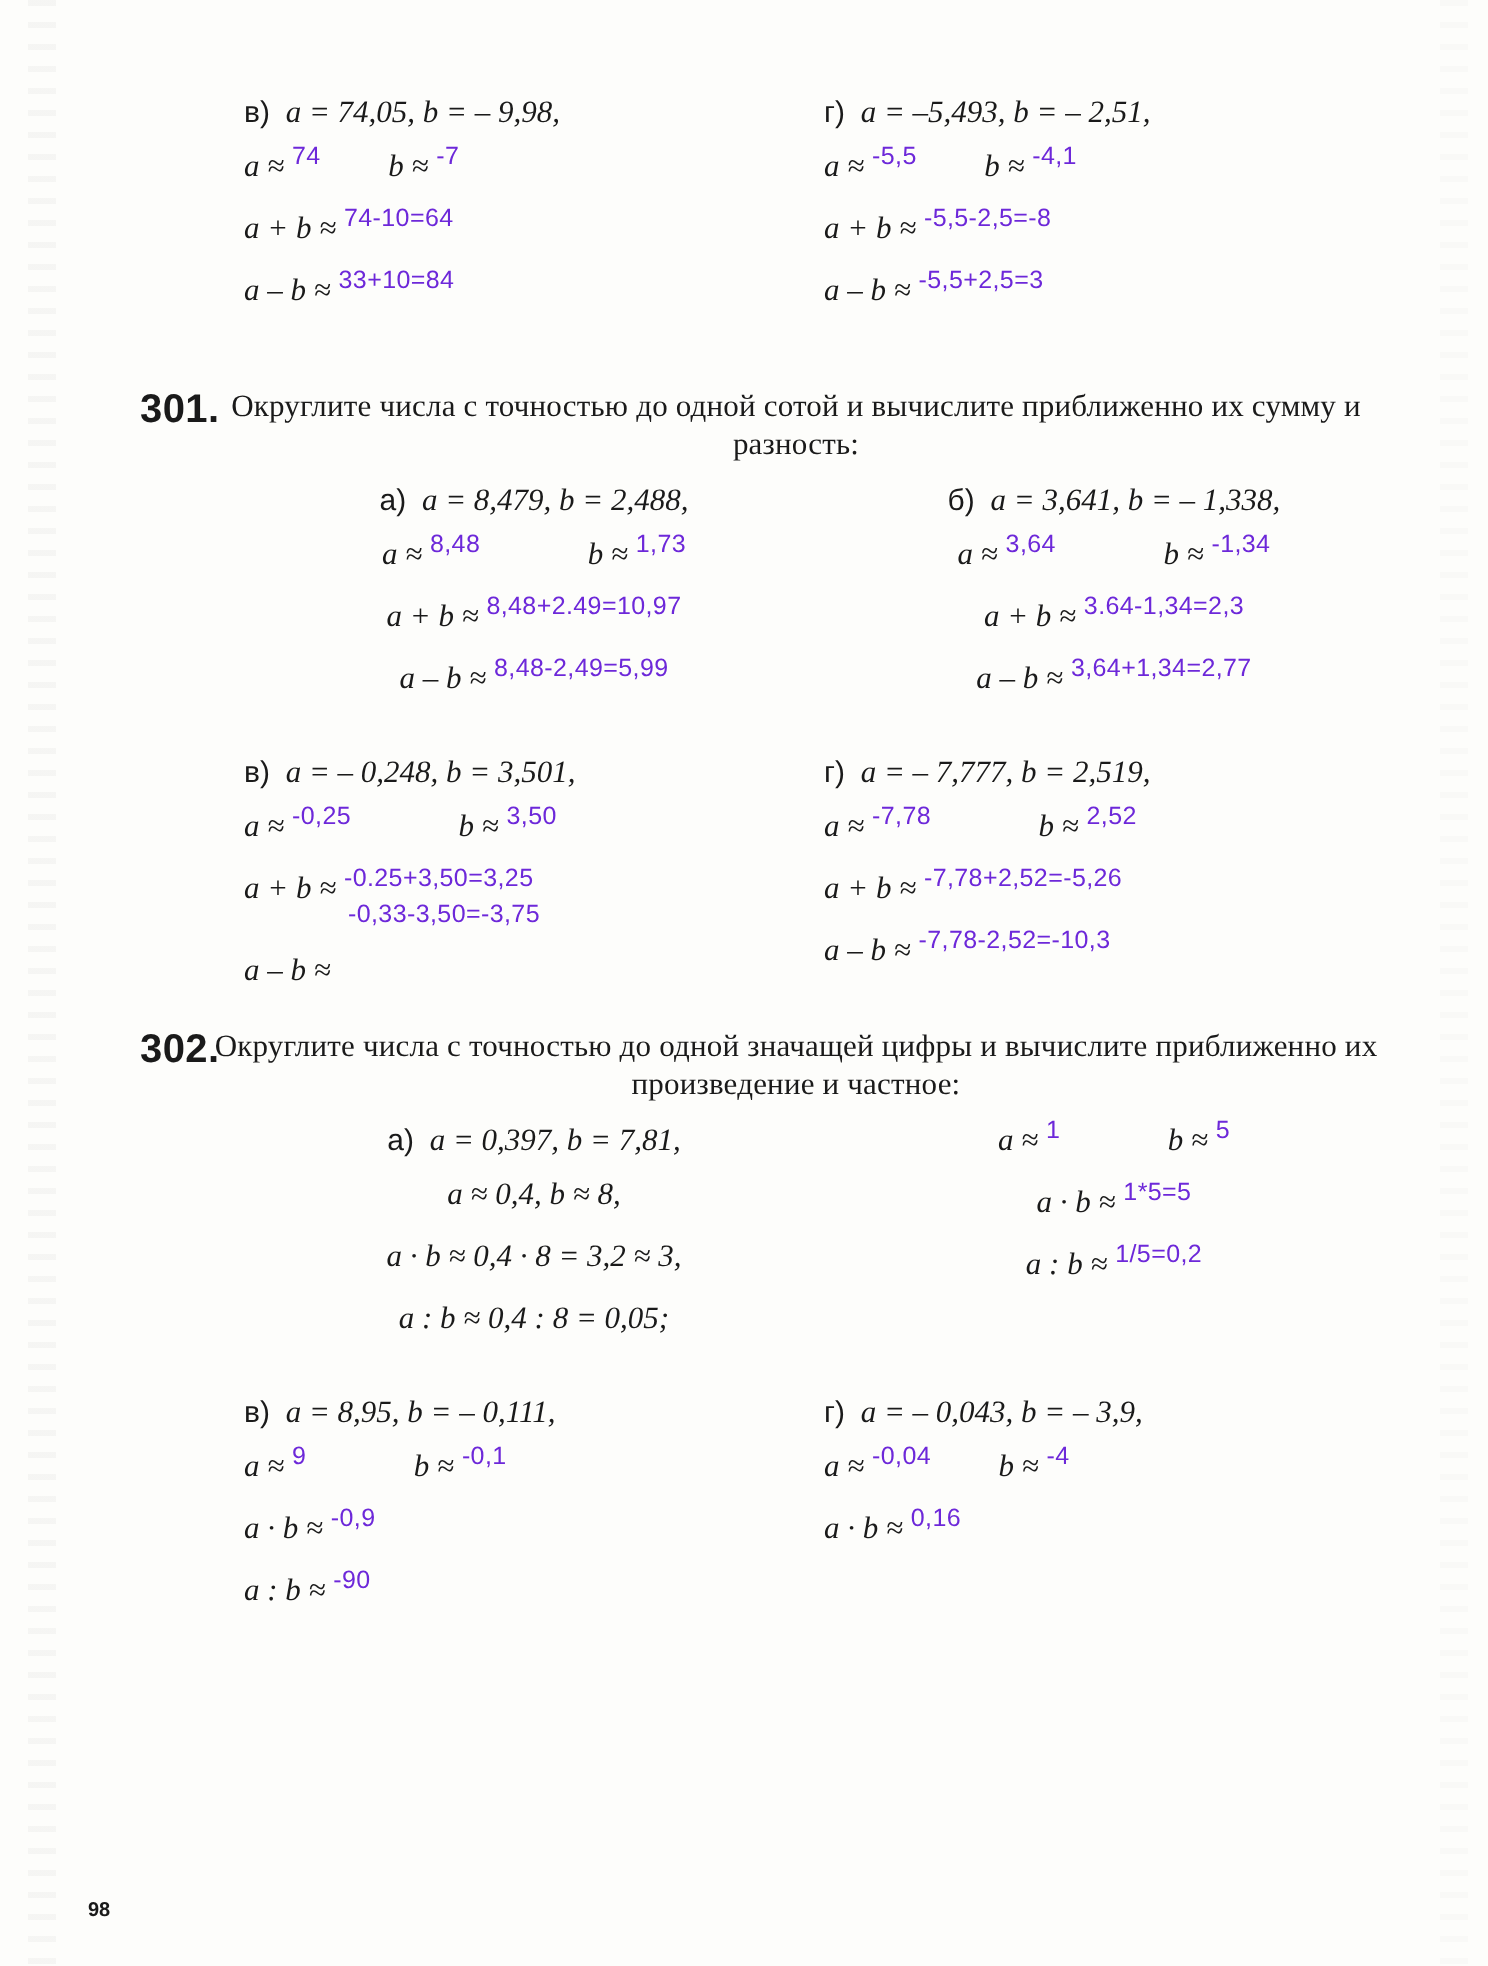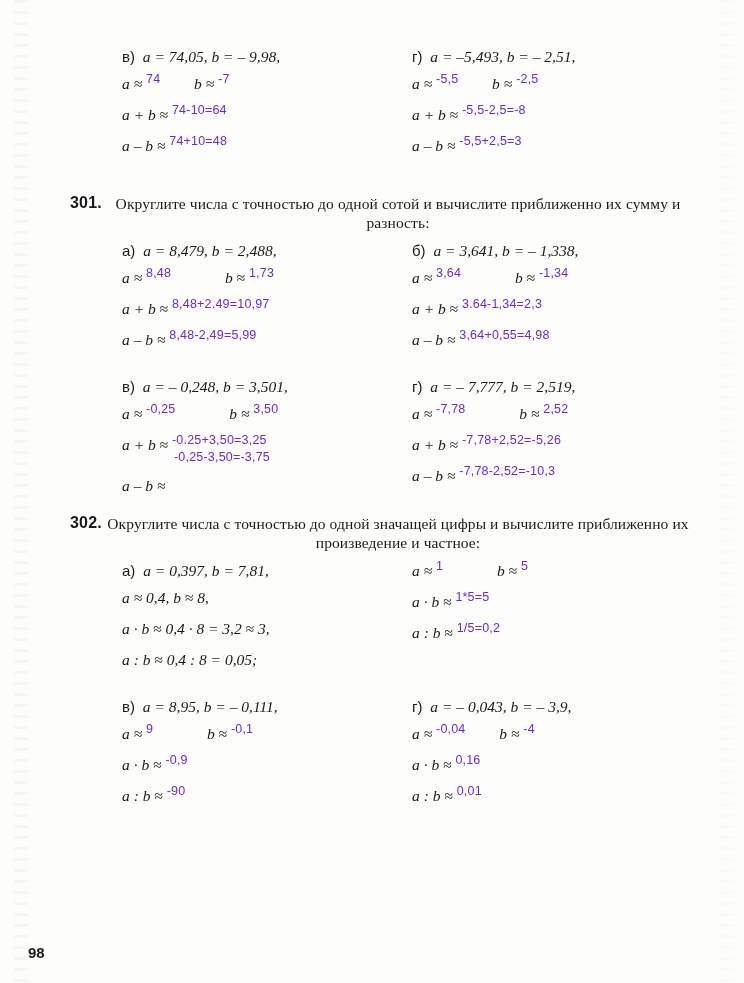--- a/index.html
+++ b/index.html
@@ -42,21 +42,21 @@
     margin-bottom: 6px;
   }
   .ex-head {
     display: flex;
     align-items: flex-start;
     margin-bottom: 4px;
   }
   .ex-num {
     font-family: "Liberation Sans", sans-serif;
     font-weight: bold;
-    font-size: 16px;
+    font-size: 20px;
     width: 52px;
     flex: 0 0 52px;
     text-align: left;
     padding-left: 30px;
     box-sizing: border-box;
     letter-spacing: .2px;
   }
   .ex-text {
     font-family: Liberation Serif, serif;
     font-size: 15.5px;
@@ -120,30 +120,30 @@
   .spacer-lg { display: inline-block; width: 46px; }
 
   .printed {
     font-family: "Liberation Serif", serif;
     font-style: italic;
     font-size: 15.5px;
   }
 
   .page-number {
     position: absolute;
-    left: 28px;
+    left: 44px;
     bottom: 22px;
     font-family: "Liberation Sans", sans-serif;
     font-weight: bold;
-    font-size: 15px;
+    font-size: 10px;
   }
   .block-top { margin-bottom: 26px; }
   .group { }
   .ex-body { margin-top: 10px; }
-  .sub-pair { margin-bottom: 16px; }
+  .sub-pair { margin-bottom: 16px; text-align: center; }
 </style>
 </head>
 <body>
 
 <div class="page">
   <div class="edge-noise left"></div>
   <div class="edge-noise right"></div>
 
   <div class="cols block-top">
     <div class="col">
@@ -157,34 +157,34 @@
         <span class="spacer-in"></span>
         <span class="printed">b ≈</span>
         <span class="hw">-7</span>
       </div>
       <div class="line">
         <span class="printed">a + b ≈</span>
         <span class="hw">74-10=64</span>
       </div>
       <div class="line">
         <span class="printed">a – b ≈</span>
-        <span class="hw">74+10=48</span>
+        <span class="hw">33+10=84</span>
       </div>
     </div>
     <div class="col">
       <div class="given">
         <span class="lbl">г)</span>
         <span>a = –5,493, b = – 2,51,</span>
       </div>
       <div class="line">
         <span class="printed">a ≈</span>
         <span class="hw">-5,5</span>
         <span class="spacer-in"></span>
         <span class="printed">b ≈</span>
-        <span class="hw">-2,5</span>
+        <span class="hw">-4,1</span>
       </div>
       <div class="line">
         <span class="printed">a + b ≈</span>
         <span class="hw">-5,5-2,5=-8</span>
       </div>
       <div class="line">
         <span class="printed">a – b ≈</span>
         <span class="hw">-5,5+2,5=3</span>
       </div>
     </div>
@@ -229,42 +229,42 @@
             <span class="spacer-lg"></span>
             <span class="printed">b ≈</span>
             <span class="hw">-1,34</span>
           </div>
           <div class="line">
             <span class="printed">a + b ≈</span>
             <span class="hw">3.64-1,34=2,3</span>
           </div>
           <div class="line">
             <span class="printed">a – b ≈</span>
-            <span class="hw">3,64+0,55=4,98</span>
+            <span class="hw">3,64+1,34=2,77</span>
           </div>
         </div>
       </div>
 
       <div class="cols">
         <div class="col">
           <div class="given">
             <span class="lbl">в)</span>
             <span>a = – 0,248, b = 3,501,</span>
           </div>
           <div class="line">
             <span class="printed">a ≈</span>
             <span class="hw">-0,25</span>
             <span class="spacer-lg"></span>
             <span class="printed">b ≈</span>
             <span class="hw">3,50</span>
           </div>
           <div class="line">
             <span class="printed">a + b ≈</span>
             <span class="hw">-0.25+3,50=3,25</span>
-            <span class="hw blk">-0,25-3,50=-3,75</span>
+            <span class="hw blk">-0,33-3,50=-3,75</span>
           </div>
           <div class="line">
             <span class="printed">a – b ≈</span>
             <span class="hw"></span>
           </div>
         </div>
         <div class="col">
           <div class="given">
             <span class="lbl">г)</span>
             <span>a = – 7,777, b = 2,519,</span>
@@ -361,23 +361,19 @@
             <span class="printed">a ≈</span>
             <span class="hw">-0,04</span>
             <span class="spacer-in"></span>
             <span class="printed">b ≈</span>
             <span class="hw">-4</span>
           </div>
           <div class="line">
             <span class="printed">a · b ≈</span>
             <span class="hw">0,16</span>
           </div>
-          <div class="line">
-            <span class="printed">a : b ≈</span>
-            <span class="hw">0,01</span>
-          </div>
         </div>
       </div>
     </div>
   </div>
 
   <div class="page-number">98</div>
 </div>
 
 </body></html>

